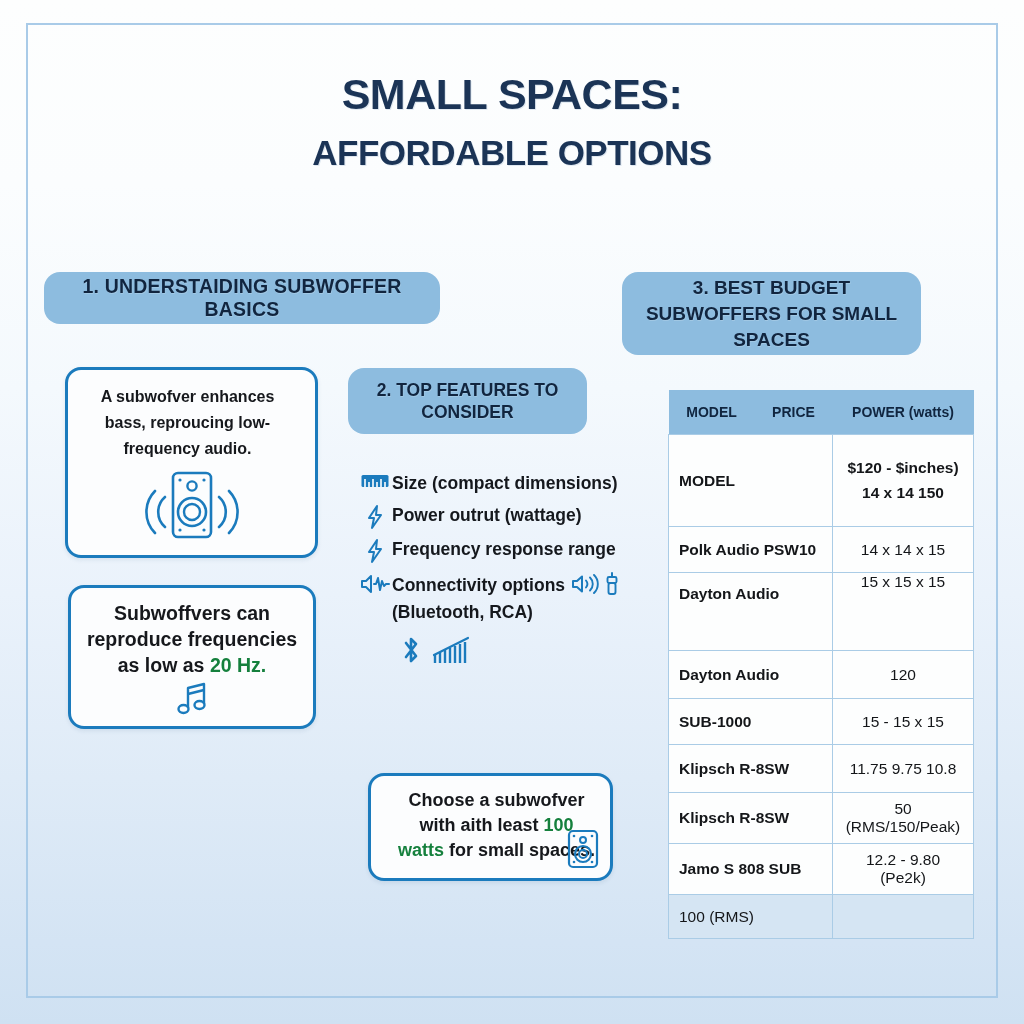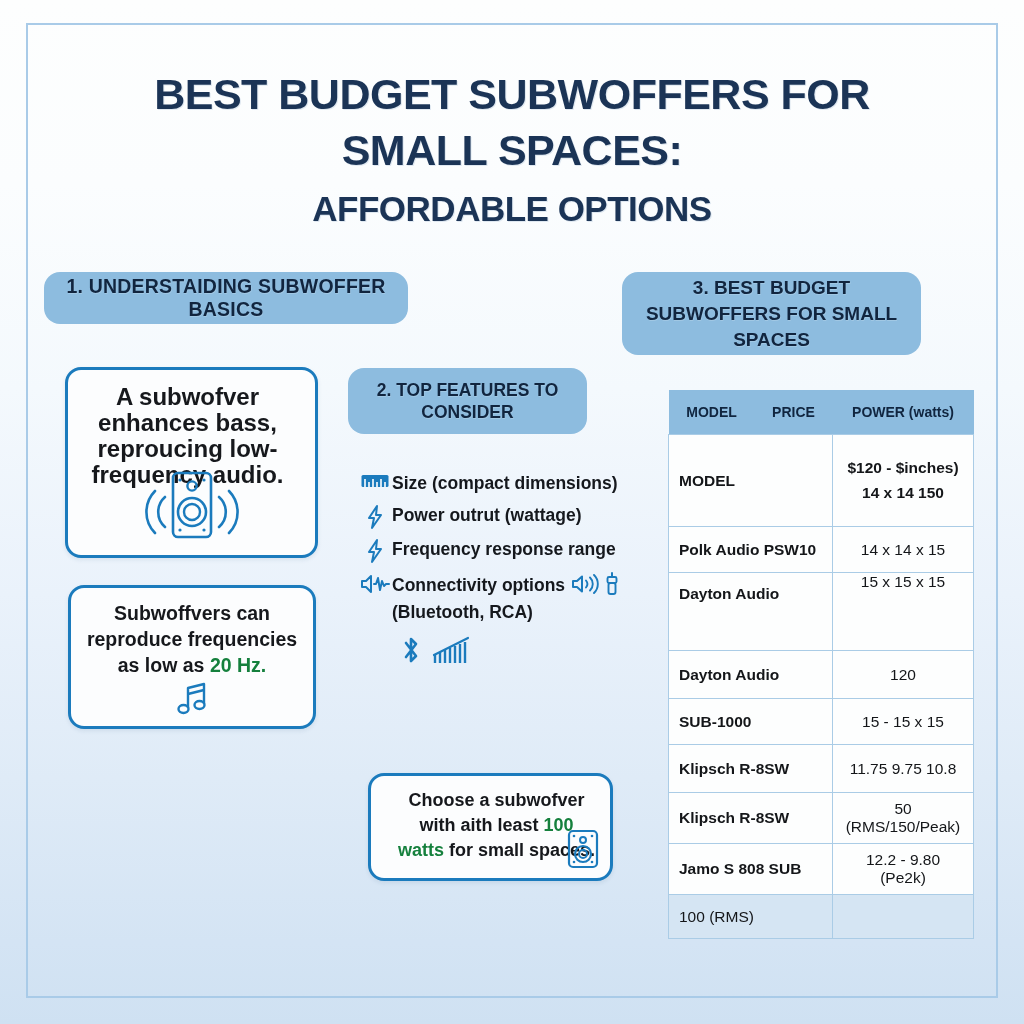--- a/index.html
+++ b/index.html
@@ -68,21 +68,21 @@
     color: #11253f;
     font-weight: bold;
     display: flex;
     align-items: center;
     justify-content: center;
     text-align: center;
     box-sizing: border-box;
     text-shadow: 0.5px 0.5px 0 rgba(255,255,255,.18);
   }
   #pill-1 {
-    left: 44px; top: 272px; width: 364px; height: 52px;
+    left: 44px; top: 272px; width: 396px; height: 52px;
     font-size: 19.5px; letter-spacing: .2px;
   }
   #pill-2 {
     left: 348px; top: 368px; width: 239px; height: 66px;
     font-size: 17.5px; line-height: 22px; padding: 0 10px;
   }
   #pill-3 {
     left: 622px; top: 272px; width: 299px; height: 83px;
     font-size: 19px; line-height: 26px; padding: 0 14px;
   }
@@ -97,21 +97,21 @@
     box-shadow: 0 2px 4px rgba(40,80,120,.10);
   }
   .card-text {
     color: #16181c;
     font-weight: bold;
     text-align: center;
   }
 
   #card-1 { left: 65px; top: 367px; width: 253px; height: 191px; }
   #card-1 .card-text {
-    font-size: 24px; line-height: 26px;
+    font-size: 16px; line-height: 26px;
     padding: 14px 20px 0 12px;
   }
   #card-1-icon {
     position: absolute; left: 0; right: 0; bottom: 14px;
     display: flex; justify-content: center;
   }
 
   #card-2 { left: 68px; top: 585px; width: 248px; height: 144px; }
   #card-2 .card-text {
     font-size: 19.5px; line-height: 26px;
@@ -235,21 +235,20 @@
   svg { display: block; }
 </style>
 </head>
 <body>
 
 <div id="poster">
 
   <div id="inner-frame"></div>
 
   <div id="title-block">
-    <div class="title-line" id="title-line-1">BEST BUDGET SUBWOFFERS FOR</div>
     <div class="title-line" id="title-line-2">SMALL SPACES:</div>
     <div class="title-line" id="title-line-3">AFFORDABLE OPTIONS</div>
   </div>
 
   <div class="pill" id="pill-1">
     <span>1. UNDERSTAIDING SUBWOFFER BASICS</span>
   </div>
 
   <div class="pill" id="pill-2">
     <span>2. TOP FEATURES TO CONSIDER</span>

